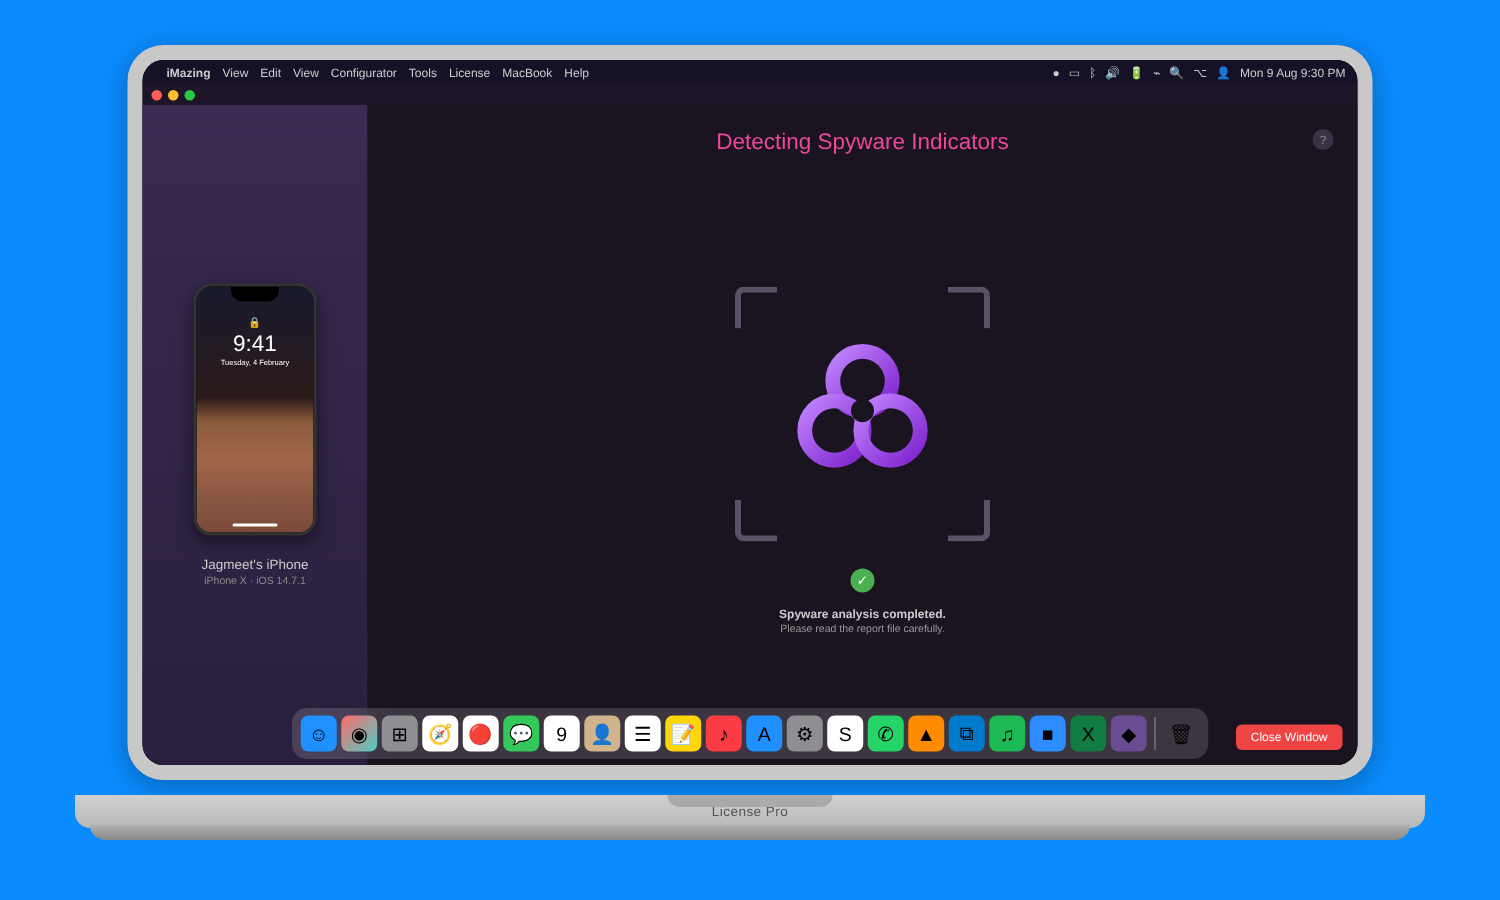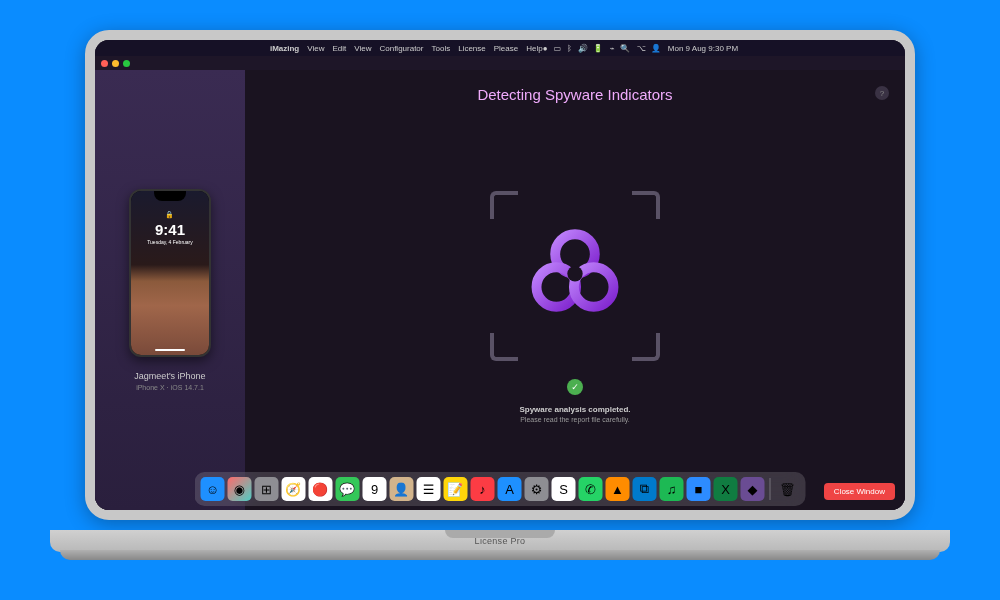--- a/index.html
+++ b/index.html
@@ -1,43 +1,43 @@
 <!DOCTYPE html>
 <html><head>
 <meta charset="utf-8">
 <style>
 *{margin:0;padding:0;box-sizing:border-box;font-family:-apple-system,BlinkMacSystemFont,'Segoe UI',Helvetica,Arial,sans-serif}
 body{background:#0a8cff;width:1000px;height:600px;overflow:hidden;display:flex;align-items:center;justify-content:center}
 .laptop{width:830px;height:540px;position:relative}
 .screen-frame{width:830px;height:490px;background:#1a1a1a;border:10px solid #c8c8c8;border-radius:24px;box-shadow:0 4px 20px rgba(0,0,0,.3);overflow:hidden;position:relative}
 .screen{width:100%;height:100%;background:#2a1f3d;position:relative;display:flex;flex-direction:column}
-.menubar{height:16px;background:rgba(20,15,35,.9);display:flex;align-items:center;padding:0 8px;font-size:8px;color:#ccc;justify-content:center}
+.menubar{height:16px;background:rgba(20,15,35,.9);display:flex;align-items:center;padding:0 8px;font-size:8px;color:#ccc;justify-content:space-between}
 .menubar-left{display:flex;gap:8px;align-items:center}
 .menubar-right{display:flex;gap:6px;align-items:center}
 .apple-icon{font-size:9px}
 .menubar-item{cursor:default}
 .window{flex:1;display:flex;flex-direction:column;background:#1e1628;margin:0;position:relative}
 .titlebar{height:14px;display:flex;align-items:center;padding:0 6px;gap:4px}
 .traffic-light{width:7px;height:7px;border-radius:50%}
 .tl-red{background:#ff5f57}
 .tl-yellow{background:#febc2e}
 .tl-green{background:#28c840}
 .content{flex:1;display:flex}
 .sidebar{width:150px;background:linear-gradient(180deg,#3a2b52 0%,#2a1f3d 100%);display:flex;flex-direction:column;align-items:center;justify-content:center;padding:20px 10px}
 .phone-mockup{width:82px;height:168px;background:#000;border-radius:12px;border:2px solid #333;position:relative;overflow:hidden;box-shadow:0 4px 12px rgba(0,0,0,.5)}
 .phone-screen{width:100%;height:100%;background:linear-gradient(180deg,#1a1a2e 0%,#2a1a1a 45%,#8b5a3c 55%,#a0664a 70%,#7a4a3a 100%);display:flex;flex-direction:column;align-items:center;padding-top:20px;position:relative}
 .phone-notch{position:absolute;top:0;left:50%;transform:translateX(-50%);width:32px;height:10px;background:#000;border-radius:0 0 8px 8px}
 .phone-lock{font-size:7px;color:#fff;margin-bottom:2px}
-.phone-time{color:#fff;font-size:15px;font-weight:700}
+.phone-time{color:#fff;font-size:15px;font-weight:400}
 .phone-date{color:#fff;font-size:5px;margin-top:1px}
 .phone-home{position:absolute;bottom:4px;left:50%;transform:translateX(-50%);width:30px;height:2px;background:#fff;border-radius:2px}
 .device-name{color:#ccc;font-size:9px;margin-top:14px;text-align:center}
 .device-info{color:#888;font-size:7px;margin-top:3px;text-align:center}
 .main{flex:1;background:#1a1320;display:flex;flex-direction:column;position:relative;padding:16px}
-.main-title{color:#f0abfc;font-size:15px;font-weight:400;text-align:center;margin-bottom:16px}
+.main-title{color:#ec4899;font-size:15px;font-weight:400;text-align:center;margin-bottom:16px}
 .help-btn{position:absolute;top:16px;right:16px;width:14px;height:14px;border-radius:50%;background:#3a3244;color:#888;font-size:8px;display:flex;align-items:center;justify-content:center}
 .scan-area{flex:1;display:flex;flex-direction:column;align-items:center;justify-content:center}
 .scan-frame{width:170px;height:170px;position:relative;display:flex;align-items:center;justify-content:center}
 .corner{position:absolute;width:28px;height:28px;border:4px solid #5a5266}
 .corner-tl{top:0;left:0;border-right:none;border-bottom:none;border-radius:6px 0 0 0}
 .corner-tr{top:0;right:0;border-left:none;border-bottom:none;border-radius:0 6px 0 0}
 .corner-bl{bottom:0;left:0;border-right:none;border-top:none;border-radius:0 0 0 6px}
 .corner-br{bottom:0;right:0;border-left:none;border-top:none;border-radius:0 0 6px 0}
 .biohazard{width:110px;height:110px}
 .status-check{width:16px;height:16px;background:#4caf50;border-radius:50%;margin-top:18px;display:flex;align-items:center;justify-content:center;color:#fff;font-size:9px}
@@ -62,21 +62,21 @@
       <div class="menubar">
         <div class="menubar-left">
           <span class="apple-icon"></span>
           <span class="menubar-item" style="font-weight:600">iMazing</span>
           <span class="menubar-item">View</span>
           <span class="menubar-item">Edit</span>
           <span class="menubar-item">View</span>
           <span class="menubar-item">Configurator</span>
           <span class="menubar-item">Tools</span>
           <span class="menubar-item">License</span>
-          <span class="menubar-item">Please</span>
+          <span class="menubar-item">MacBook</span>
           <span class="menubar-item">Help</span>
         </div>
         <div class="menubar-right">
           <span>●</span>
           <span>▭</span>
           <span>ᛒ</span>
           <span>🔊</span>
           <span>🔋</span>
           <span>⌁</span>
           <span>🔍</span>

